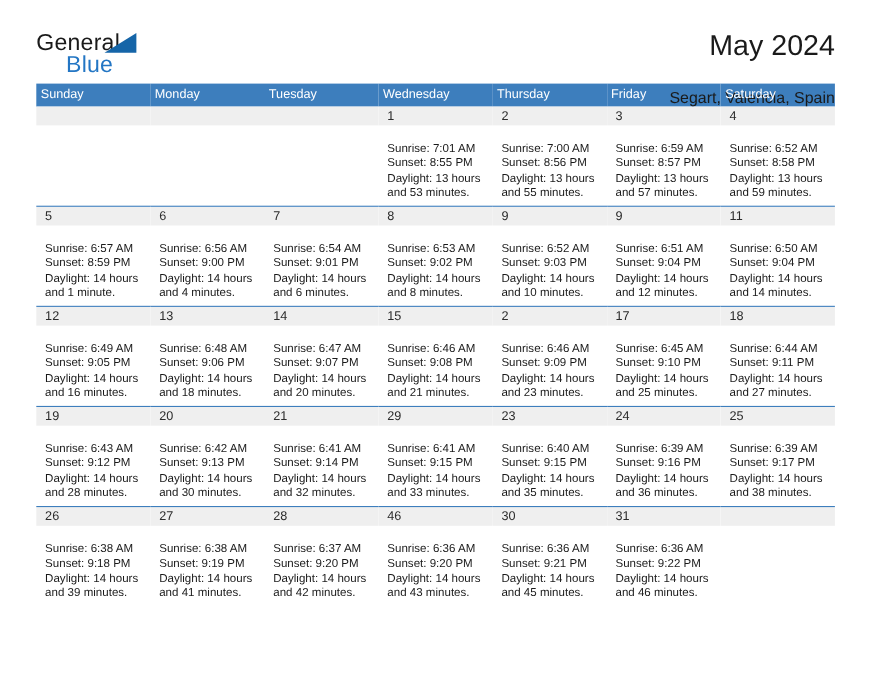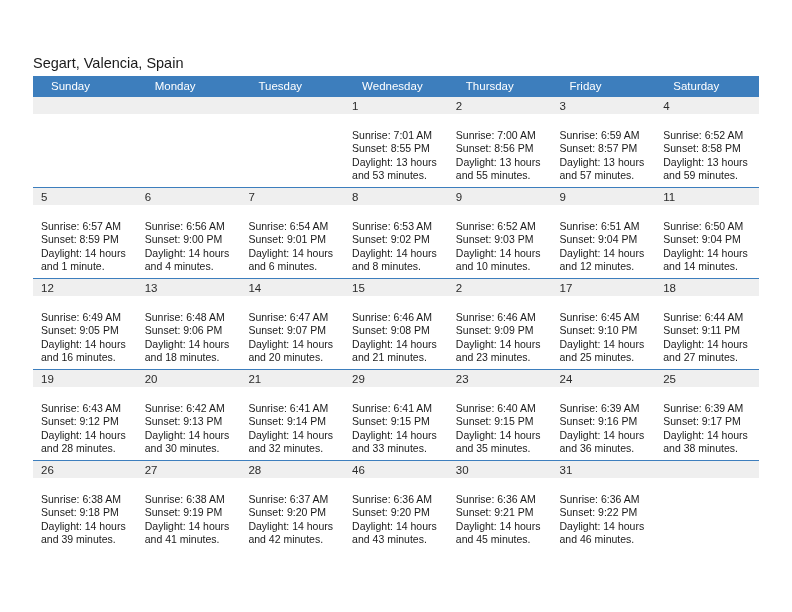--- a/index.html
+++ b/index.html
@@ -89,21 +89,21 @@
     border-collapse: collapse;
     table-layout: fixed;
     margin-top: 6px;
   }
   .cal th {
     background: #3d7ebd;
     color: #ffffff;
     font-weight: normal;
     font-size: 11.5px;
     text-align: left;
-    padding: 4px 0 5px 18px;
+    padding: 4px 0 5px 4px;
     height: 19px;
     box-sizing: border-box;
   }
   .cal td {
     vertical-align: top;
     padding: 0;
     height: 90px;
     border-top: 1px solid #3d7ebd;
     background: #ffffff;
   }
@@ -132,22 +132,28 @@
     background: #efefef;
   }
 </style>
 </head>
 <body>
 
 <div class="page">
 
   <div class="topbar">
 
+    <div class="logo">
+      <span class="logo-general">General</span>
+      <span class="logo-tri"></span>
+      <span class="logo-blue">Blue</span>
+    </div>
 
     <div class="titlewrap">
+      <div class="cal-title">May 2024</div>
       <div class="cal-sub">Segart, Valencia, Spain</div>
     </div>
 
   </div>
 
   <table class="cal">
     <thead>
       <tr id="weekday-row">
           <th>Sunday</th>
           <th>Monday</th>

